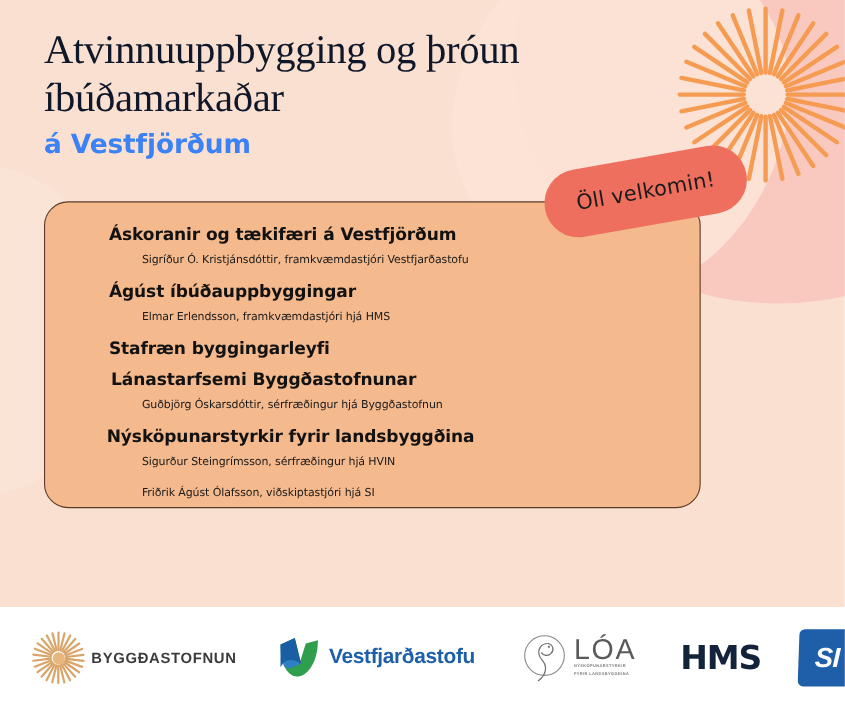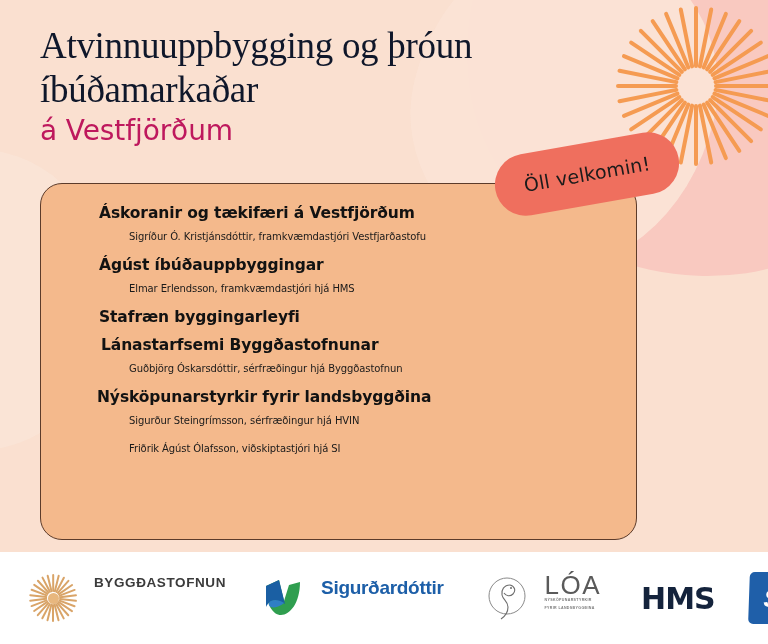--- a/index.html
+++ b/index.html
@@ -66,26 +66,26 @@
   .heading{
     position:absolute;left:40px;top:24px;width:600px;z-index:4;
   }
   .heading .line1,.heading .line2{
     font-family:Liberation Serif, serif;
     font-size:37px;line-height:44px;color:#0f172a;font-weight:400;
     letter-spacing:-.3px;white-space:nowrap;
   }
   .heading .line3{
     font-family:"DejaVu Sans", sans-serif;
-    font-size:28px;line-height:34px;color:#be185d;font-weight:400;
+    font-size:24px;line-height:34px;color:#3b82f6;font-weight:700;
     margin-top:2px;letter-spacing:-.1px;
   }
   
   .card{
-    position:absolute;left:40px;top:183px;width:597px;height:357px;
+    position:absolute;left:40px;top:183px;width:597px;height:279px;
     background:#f4b98c;border:1.4px solid #5c3b2a;border-radius:22px;
     box-sizing:border-box;z-index:3;
     padding:17px 26px 26px 26px;
   }
   .item{margin-bottom:4px;}
   .item .title{
     font-family:"DejaVu Sans", sans-serif;
     font-weight:700;font-size:15.5px;color:#121212;
     line-height:24px;letter-spacing:-.1px;
     padding-left:32px;
@@ -97,21 +97,21 @@
     padding-left:62px;
   }
   .item.indent-a .title{padding-left:32px;}
   .item.indent-b .title{padding-left:34px;}
   .item.indent-c .title{padding-left:30px;}
   
   .logos{
     position:absolute;left:0;top:552px;width:768px;height:92px;
     background:#ffffff;display:flex;align-items:center;
   }
-  .logo{display:flex;align-items:flex-start;gap:11px;}
+  .logo{display:flex;align-items:center;}
   .logo-bygg{margin-left:30px;}
   .logo-bygg .mark{width:46px;height:46px;position:relative;}
   .logo-bygg .mark i{
     position:absolute;left:50%;top:50%;width:2.2px;height:18px;
     margin-left:-1.1px;background:#d9a468;border-radius:1px;
     transform-origin:50% 0;
   }
   .logo-bygg .mark .core{
     position:absolute;left:50%;top:50%;width:11px;height:11px;
     margin:-5.5px 0 0 -5.5px;background:#e8b77e;border-radius:50%;
@@ -266,21 +266,21 @@
         </div>
       <div class="txt">BYGGÐASTOFNUN</div>
     </div>
 
     <div class="logo logo-vest">
       <svg width="42" height="42" viewBox="0 0 42 42">
         <path d="M4 9 L17 3 L22 24 L27 8 L38 5 C38 26 28 38 19 38 C11 38 4 28 4 9 Z" fill="#2f9e4f"></path>
         <path d="M4 9 L17 3 L23 27 C23 27 16 22 10 24 C6 25 4 30 4 30 Z" fill="#1a5fa3"></path>
         <path d="M9 24 C15 21 22 26 22 26 C22 26 15 32 9 30 C6 29 6 25 9 24 Z" fill="#2f7fc4"></path>
       </svg>
-      <div class="txt">Sigurðardóttir</div>
+      <div class="txt">Vestfjarðastofu</div>
     </div>
 
     <div class="logo logo-loa">
       <svg width="46" height="46" viewBox="0 0 46 46">
         <circle cx="23" cy="21" r="18" fill="none" stroke="#8a8a8a" stroke-width="1"></circle>
         <path d="M26 10 C20 10 17 15 18 20 C19 25 24 26 24 32 C24 38 20 42 17 44" fill="none" stroke="#6e6e6e" stroke-width="1.1"></path>
         <path d="M26 10 C31 11 32 16 29 19 C26 22 22 21 20 18" fill="none" stroke="#6e6e6e" stroke-width="1.1"></path>
         <circle cx="27" cy="13" r="1" fill="#6e6e6e"></circle>
       </svg>
       <div class="txt-wrap">

